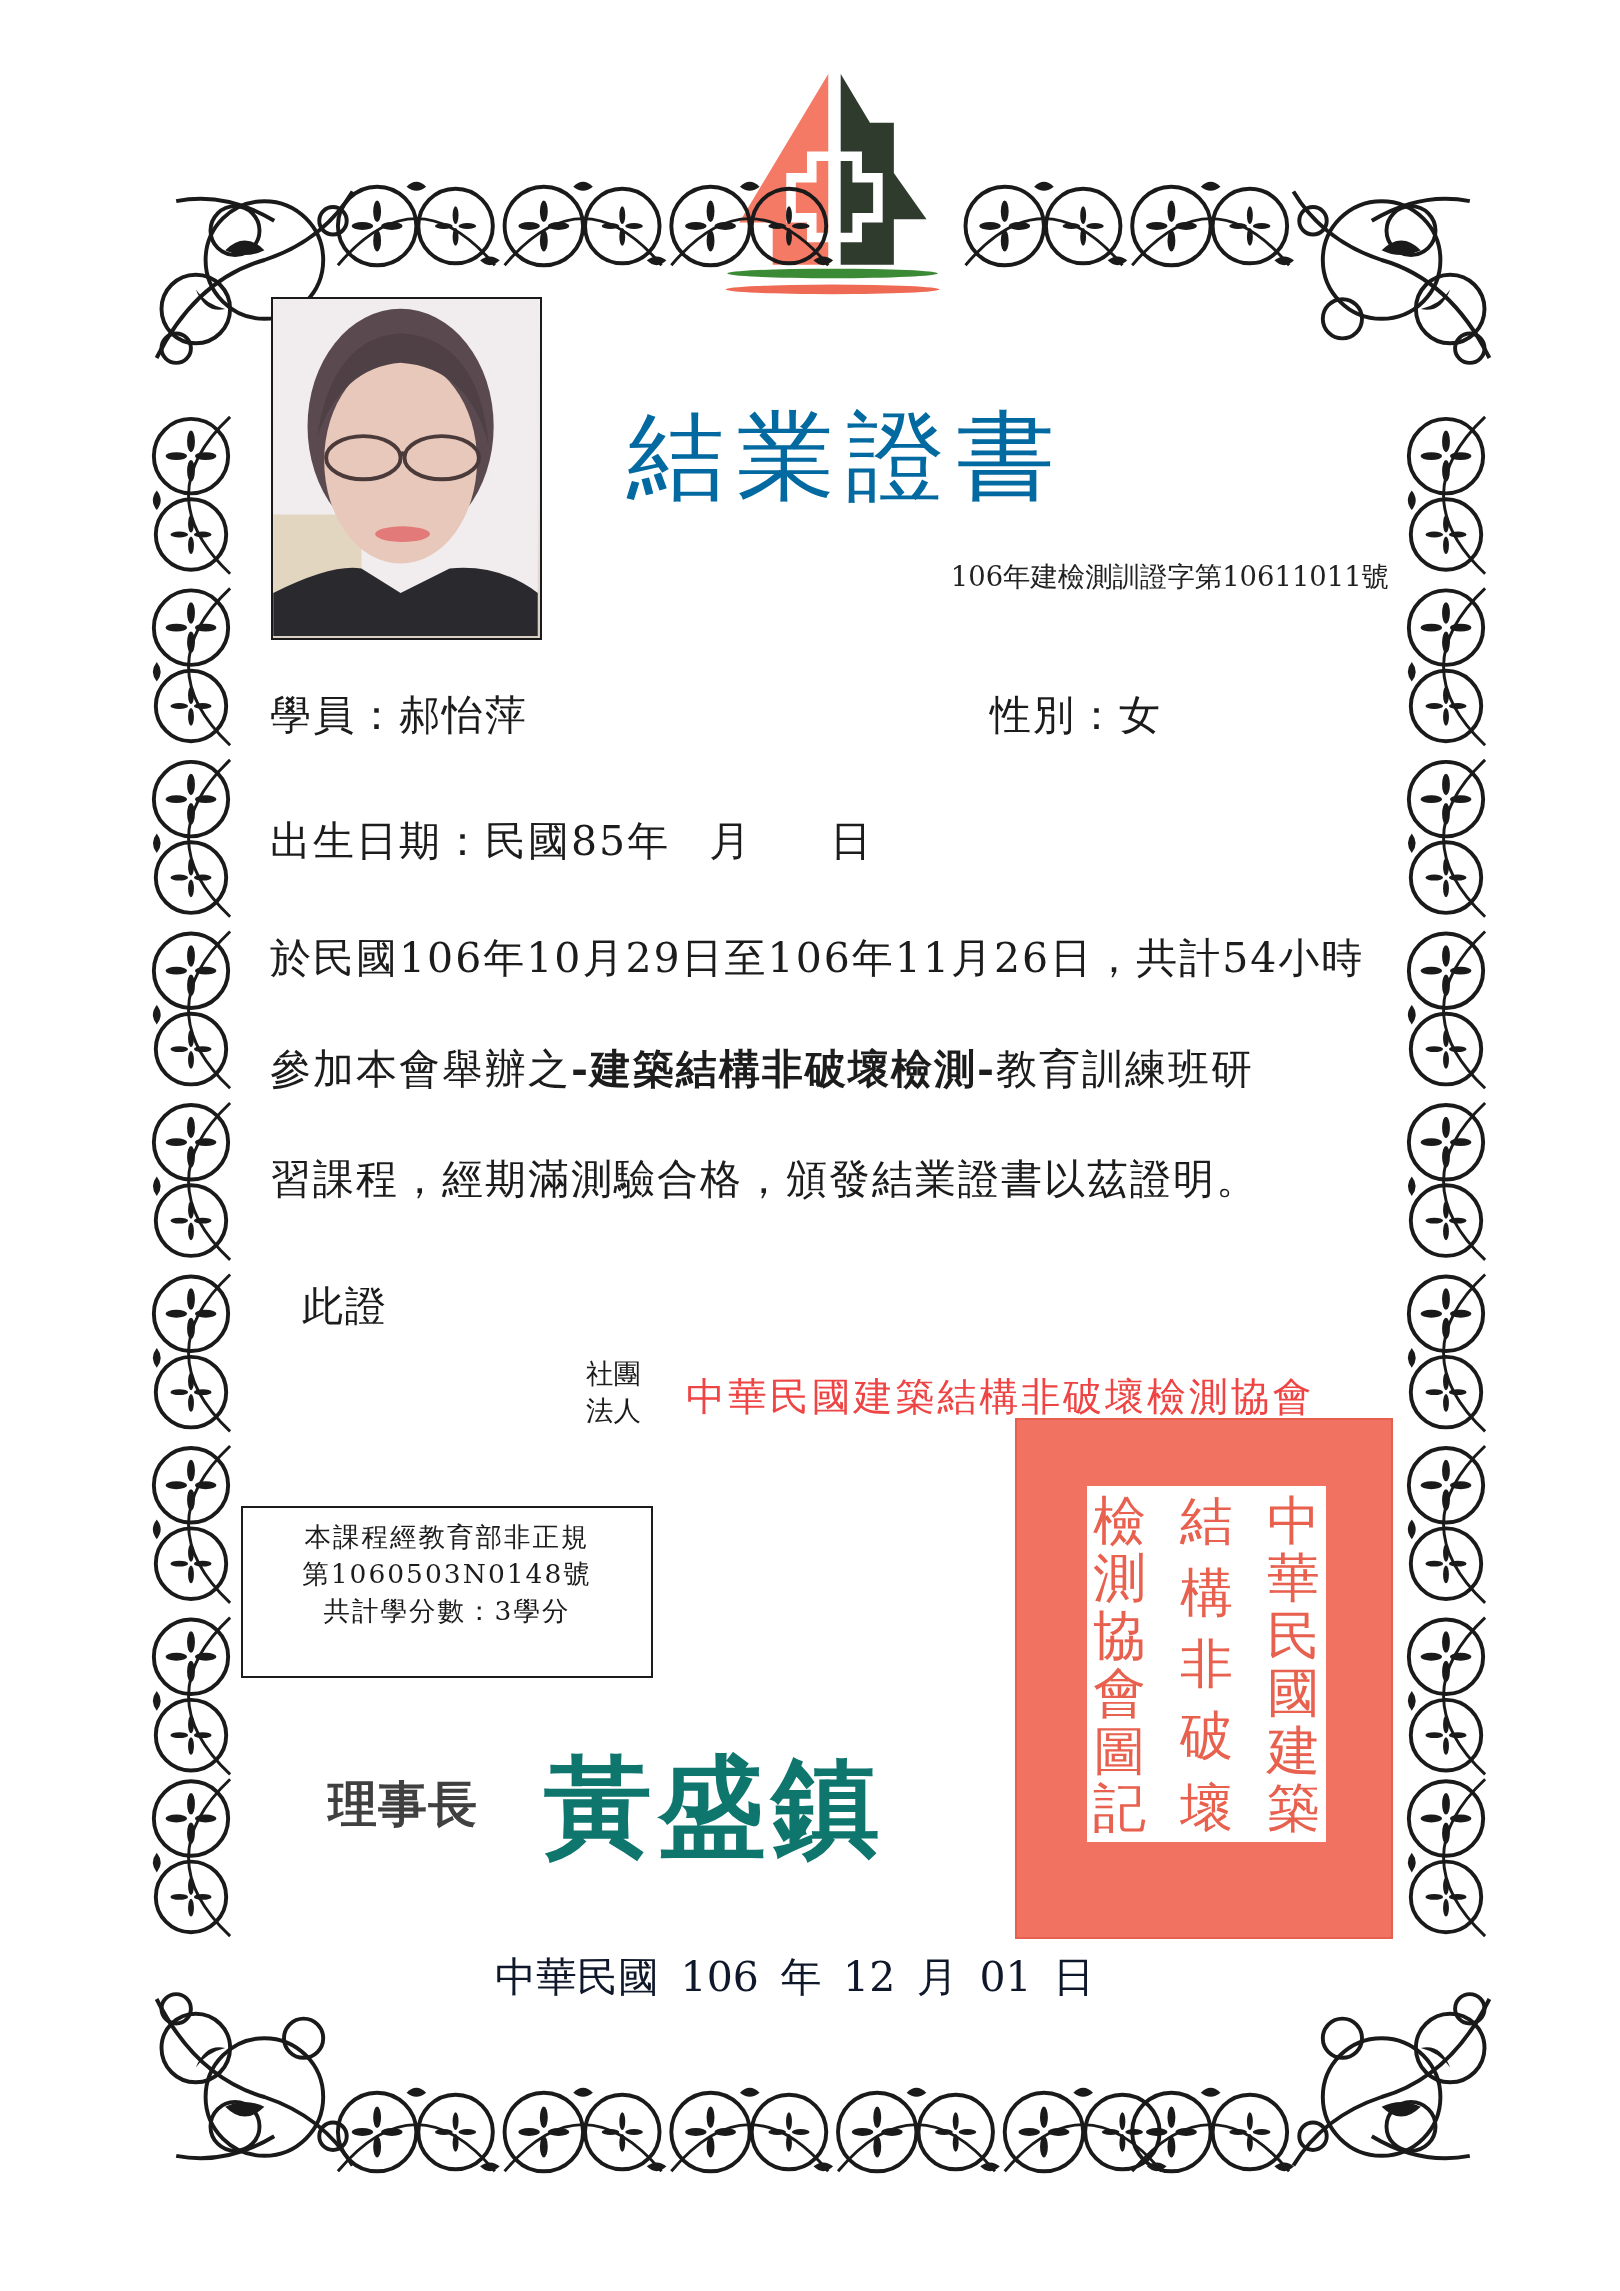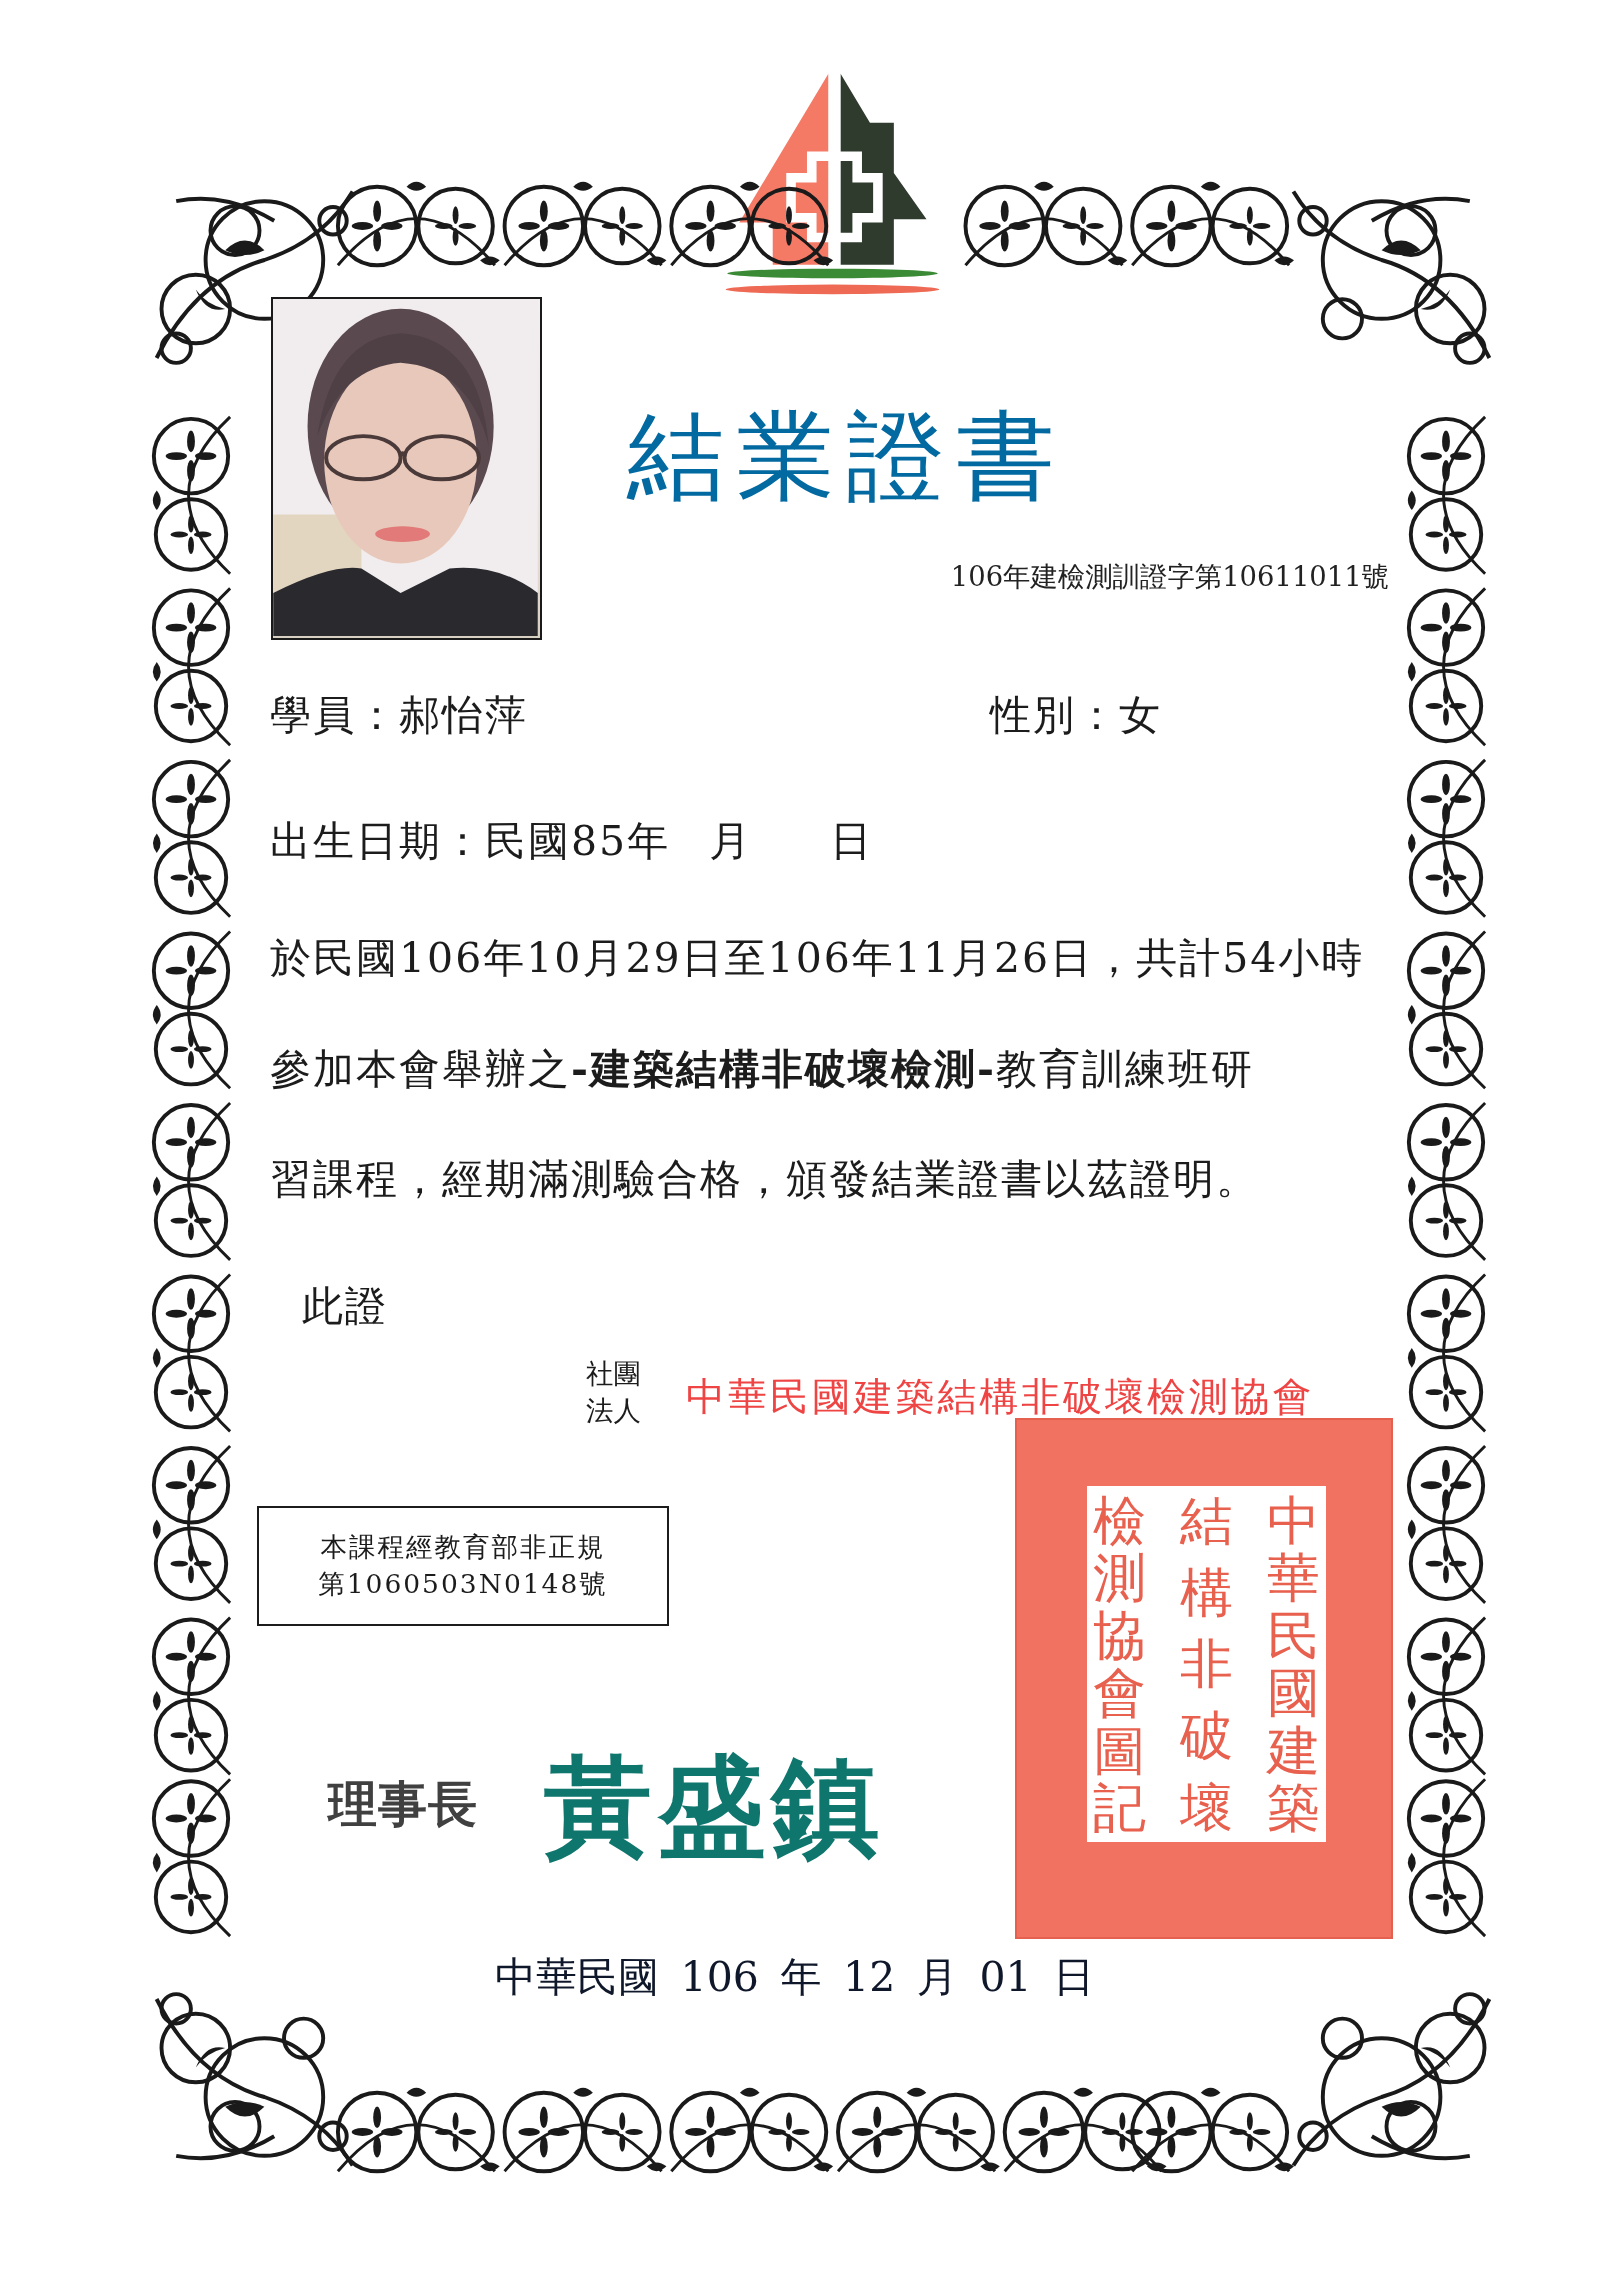--- a/index.html
+++ b/index.html
@@ -70,22 +70,22 @@
     position: absolute; left: 70px; top: 66px; width: 239px; height: 356px;
     background: #fff; display: flex; flex-direction: row-reverse; justify-content: space-between; padding: 7.8px 5.9px;
   }
   .seal-col {
     display: flex; flex-direction: column; justify-content: space-between; align-items: center;
     font-size: 53px; line-height: 1; color: #e8604e; font-family: "DejaVu Serif", serif;
   }
 
   
   .accred {
-    position: absolute; left: 257px; top: 1506px; width: 412px; height: 120px;
-    border: 2.9px solid #1c1c1c; padding-top: 20px; text-align: center;
+    position: absolute; left: 241px; top: 1506px; width: 412px; height: 172px;
+    border: 2.9px solid #1c1c1c; padding-top: 10px; text-align: center;
   }
   .accred-line { font-size: 26.5px; line-height: 37px; letter-spacing: 2px; color: #1c1c1c; }
 
   
   .chair-title {
     position: absolute; left: 328px; top: 1772px;
     font-size: 49px; font-weight: bold; color: #404040; letter-spacing: 1px;
   }
   .chair-name {
     position: absolute; left: 544px; top: 1735px;
@@ -327,20 +327,21 @@
       <span>會</span>
       <span>圖</span>
       <span>記</span>
     </div>
   </div>
 </div>
 
 <div class="accred">
   <div class="accred-line">本課程經教育部非正規</div>
   <div class="accred-line">第1060503N0148號</div>
+  <div class="accred-line">共計學分數：3學分</div>
 </div>
 
 <div class="chair-title">理事長</div>
 <div class="chair-name">黃盛鎮</div>
 
 <div class="issue-date">
   <span>中華民國</span><span>106</span><span>年</span><span>12</span><span>月</span><span>01</span><span>日</span>
 </div>
 
 

